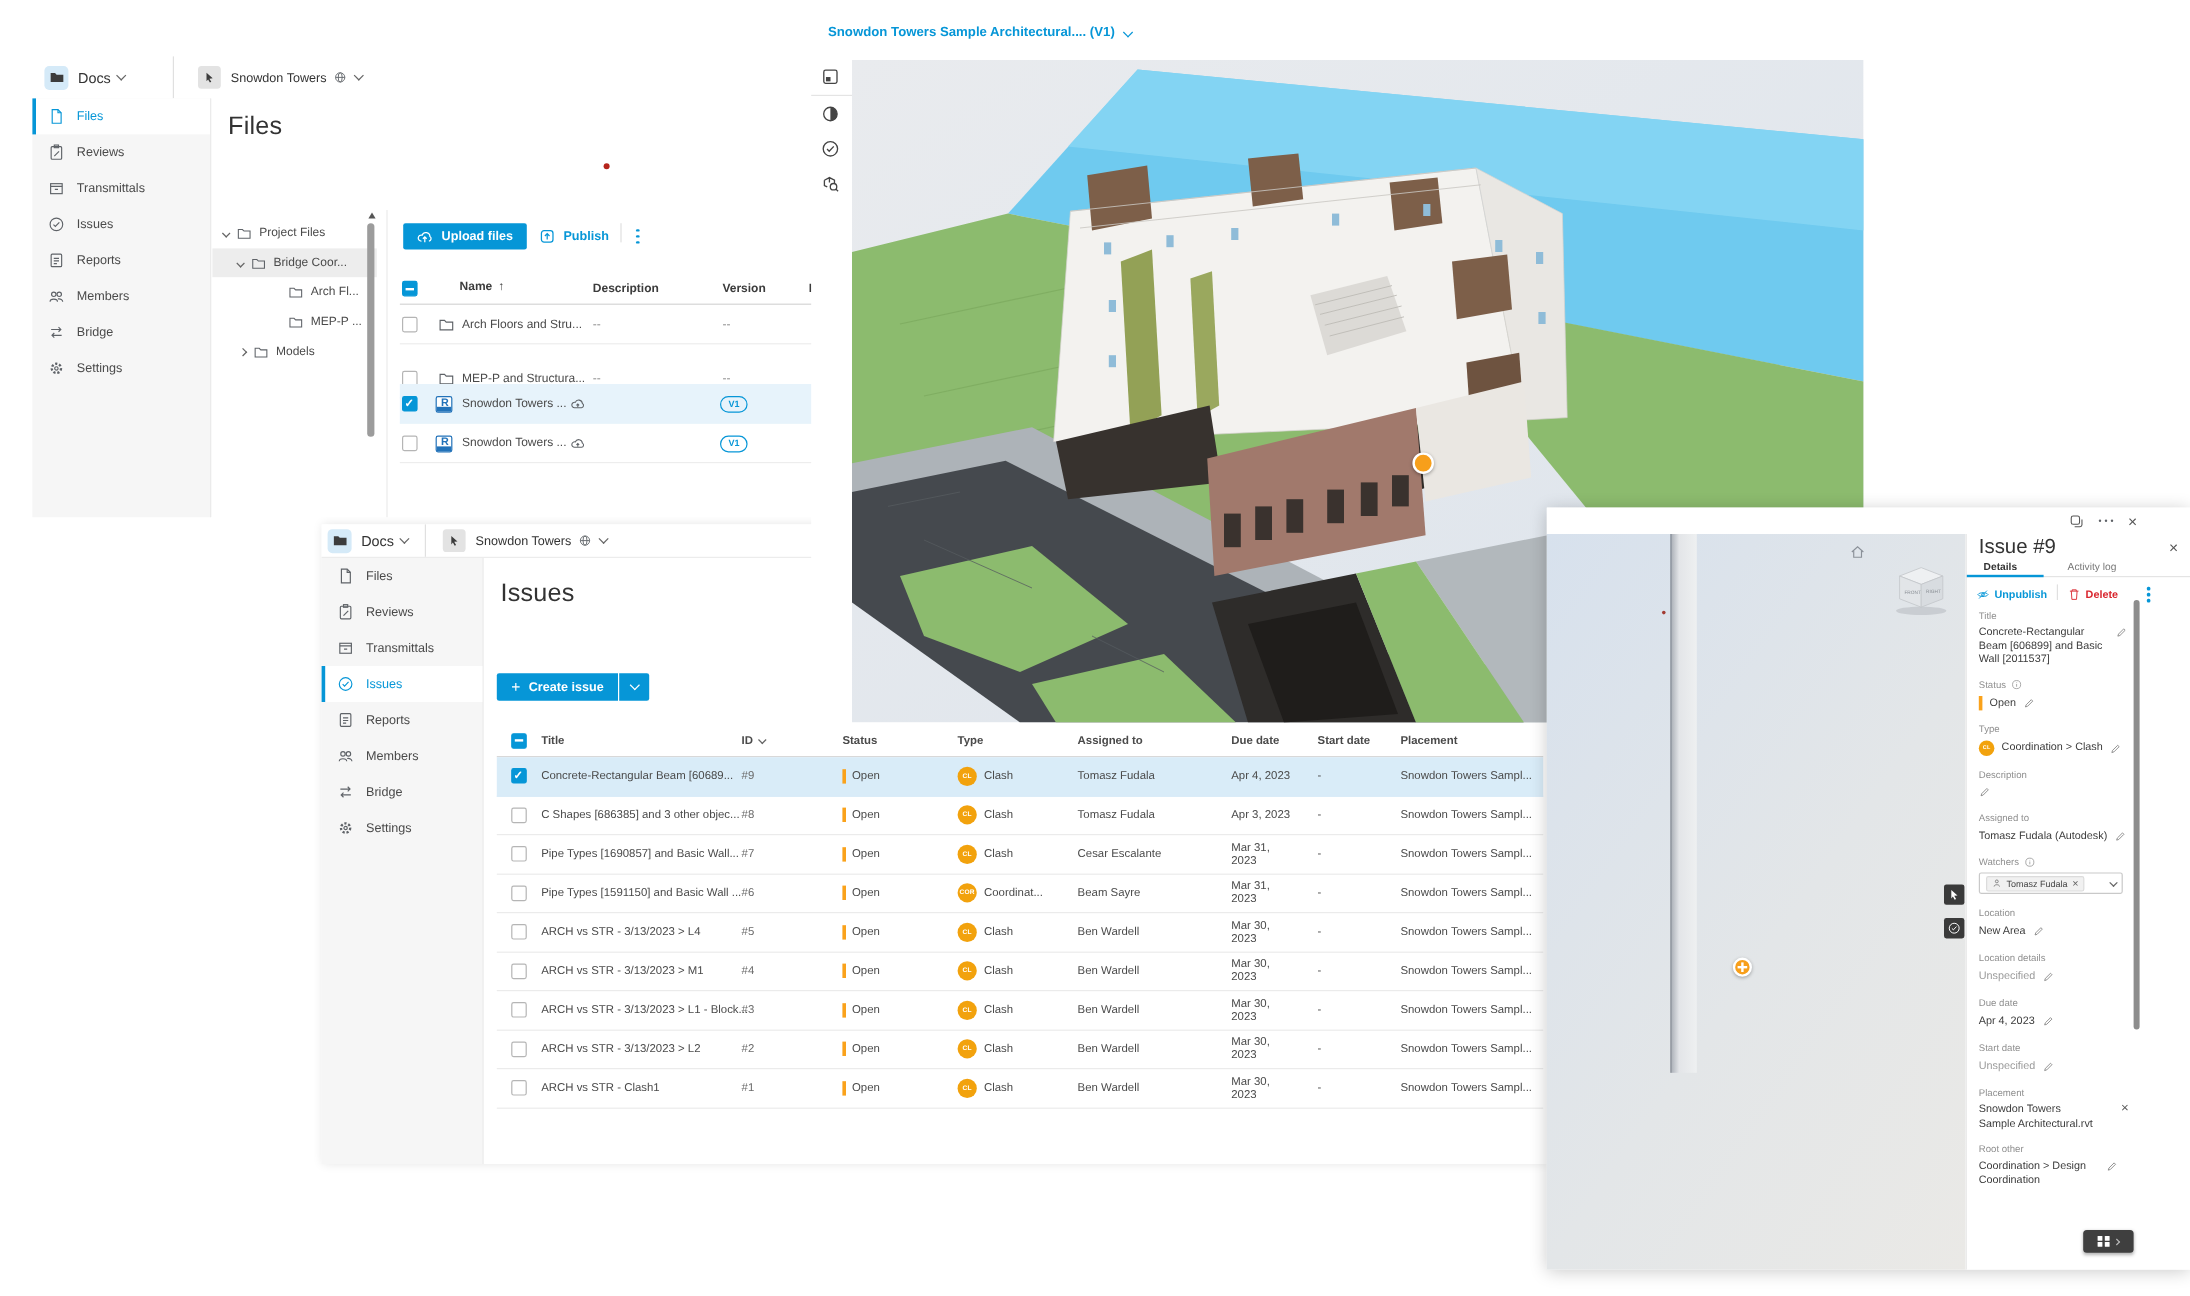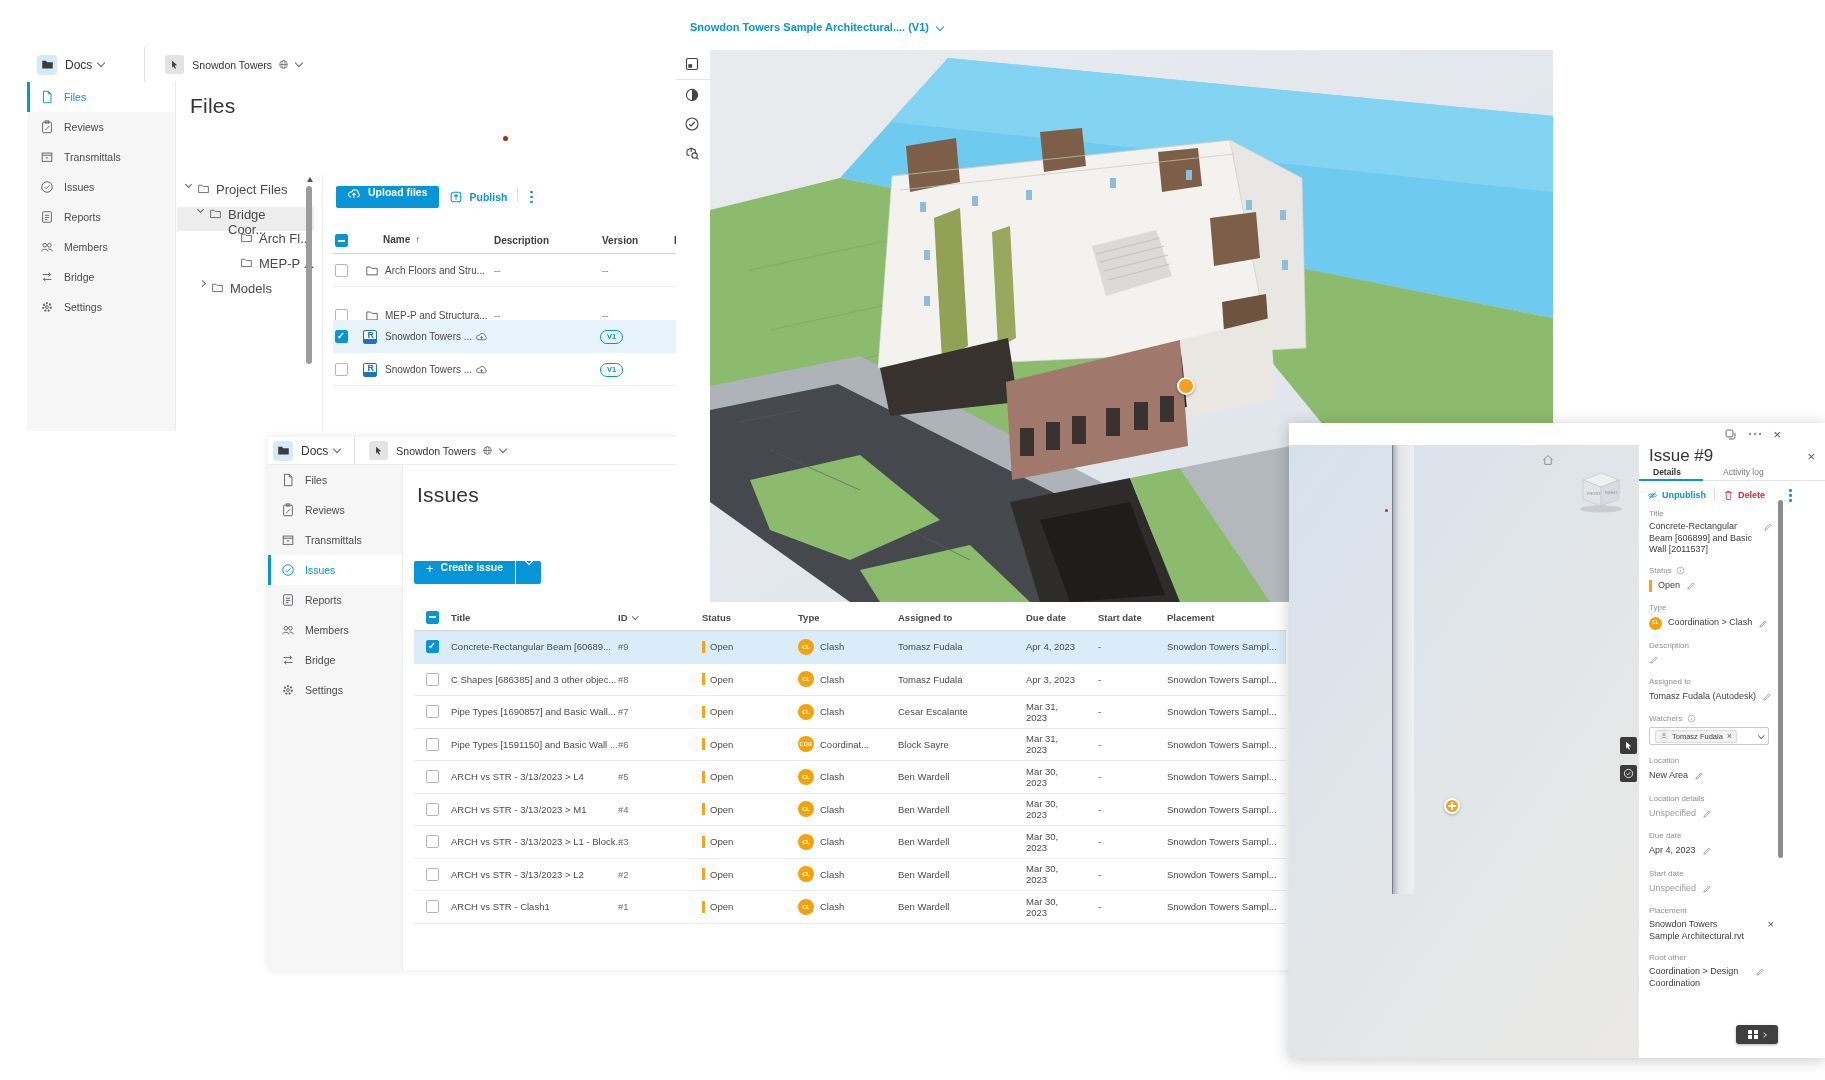--- a/index.html
+++ b/index.html
@@ -35,21 +35,21 @@
   .sidebar{position:absolute;left:0;bottom:0;background:#f6f6f6;border-right:1px solid #ebebeb}
   .snav{list-style:none}
   .snav li{height:30px;display:flex;align-items:center;gap:10px;padding-left:13px;font-size:10.5px;color:#4a4a4a;cursor:pointer}
   .snav li svg{width:14px;height:14px;stroke:#5f6368;fill:none;stroke-width:1.1}
   .snav li.active{background:#fff;color:var(--accent);border-left:3px solid var(--accent);padding-left:10px}
   .snav li.active svg{stroke:var(--accent)}
 
   h1.pgh{font-size:21px;font-weight:500;color:#333;letter-spacing:.2px}
 
   
-  .btn-blue{background:var(--accent);color:#fff;border:none;border-radius:2px;font-size:10.5px;font-weight:bold;display:inline-flex;align-items:flex-start;gap:7px;justify-content:center;cursor:pointer;font-family:inherit}
+  .btn-blue{background:var(--accent);color:#fff;border:none;border-radius:2px;font-size:10.5px;font-weight:bold;display:inline-flex;align-items:center;gap:7px;justify-content:center;cursor:pointer;font-family:inherit}
   .btn-ghost{background:none;border:none;color:var(--accent);font-size:10.5px;font-weight:bold;display:inline-flex;align-items:center;gap:7px;cursor:pointer;font-family:inherit}
 
   
   .cb{width:13px;height:13px;border:1.5px solid #b5b5b5;border-radius:2px;background:#fff;display:inline-block;position:relative;flex:none}
   .cb.checked,.cb.ind{background:var(--accent);border-color:var(--accent)}
   .cb.checked::after{content:"✓";color:#fff;font-size:9.5px;font-weight:bold;position:absolute;left:1px;top:-1.5px}
   .cb.ind::after{content:"";position:absolute;left:2px;right:2px;top:4.5px;height:2px;background:#fff}
 
   
   .fth{font-size:10px;font-weight:bold;color:#3c3c3c}
@@ -67,21 +67,21 @@
   .irow .c,.ihead .c{position:absolute;top:0;height:100%;display:flex;align-items:center;font-size:9.5px;color:#4a4a4a}
   .c-check{left:12px}.c-title{left:37px;width:172px;overflow:hidden;white-space:nowrap}
   .c-id{left:204px}.c-status{left:288px;gap:5px}.c-type{left:384px;gap:6px}
   .c-assigned{left:484px;width:112px}.c-due{left:612px;width:60px;white-space:pre-line;line-height:11px}
   .c-start{left:684px}.c-place{left:753px;width:118px;overflow:hidden;white-space:nowrap}
   .sbar{width:3px;height:12px;background:var(--status-orange);flex:none}
   .tb{width:16px;height:16px;border-radius:50%;background:var(--type-orange);color:#fff;font-size:5.5px;font-weight:bold;display:flex;align-items:center;justify-content:center;flex:none;letter-spacing:.2px}
   .link{color:var(--link);cursor:pointer}
 
   
-  .trow{position:absolute;left:0;height:24px;display:flex;gap:6px;font-size:13px;color:#4a4a4a}
+  .trow{position:absolute;left:0;height:24px;display:flex;align-items:center;gap:6px;font-size:10px;color:#4a4a4a}
   .trow svg{width:13px;height:13px;stroke:#5f6368;fill:none;stroke-width:1.1;flex:none}
   .tchev{width:5px;height:5px;border-right:1.4px solid #666;border-bottom:1.4px solid #666;flex:none}
   .tchev.down{transform:rotate(45deg)} .tchev.rt{transform:rotate(-45deg)}
 
   
   .flabel{font-size:8px;color:#8f8f8f;display:flex;align-items:center;gap:4px}
   .fval{font-size:9px;color:#3c3c3c;line-height:11.5px;display:flex;align-items:flex-start;gap:6px}
   .fval.muted{color:#9a9a9a}
   .pen{width:10px;height:10px;stroke:#7c7c7c;fill:none;stroke-width:1.1;flex:none;margin-top:1px}
   .iinfo{width:9px;height:9px;stroke:#8f8f8f;fill:none;stroke-width:1.1}
@@ -381,21 +381,21 @@
           <span class="c c-title">Pipe Types [1591150] and Basic Wall ...</span>
           <span class="c c-id" style="color:#6b6b6b">#6</span>
           <span class="c c-status">
             <span class="sbar"></span>
             <span>Open</span>
           </span>
           <span class="c c-type">
             <span class="tb">COR</span>
             <span>Coordinat...</span>
           </span>
-          <span class="c c-assigned">Block Sayre</span>
+          <span class="c c-assigned">Beam Sayre</span>
           <span class="c c-due">Mar 31,
 2023</span>
           <span class="c c-start">-</span>
           <span class="c c-place link">Snowdon Towers Sampl...</span>
         </div>
 
         <div class="irow">
           <span class="c c-check">
             <span class="cb"></span>
           </span>

